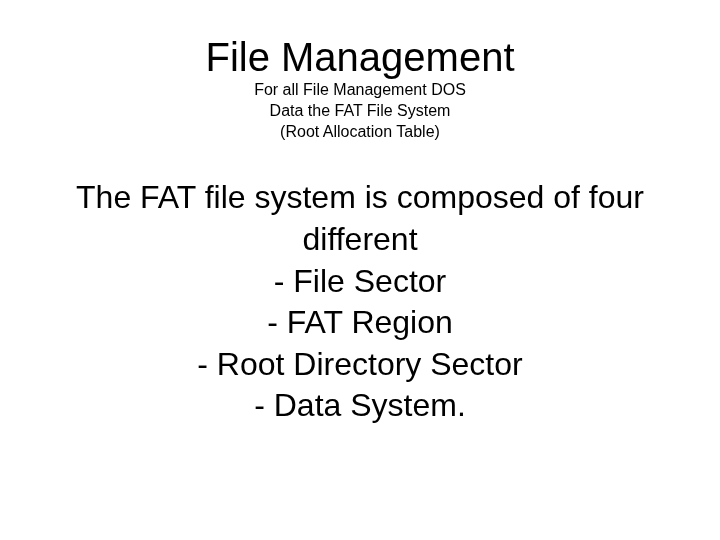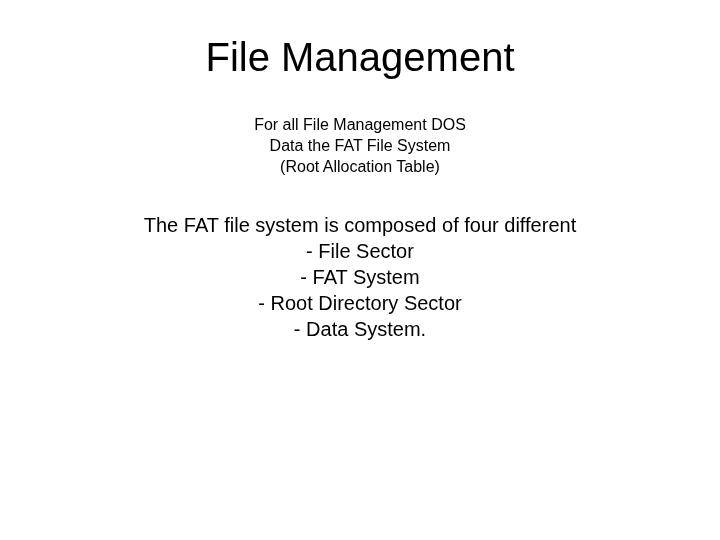--- a/index.html
+++ b/index.html
@@ -17,31 +17,30 @@
     }
     .slide {
       width: 100%;
       height: 100%;
       padding: 30px 40px;
     }
     .title {
       font-size: 40px;
       font-weight: normal;
       text-align: center;
-      margin-bottom: 35px;
       margin-top: 5px;
     }
     .intro {
       font-size: 16px;
       text-align: center;
       line-height: 1.3;
       margin-bottom: 35px;
     }
     .body-text {
-      font-size: 20px;
+      font-size: 32px;
       text-align: center;
       line-height: 1.3;
     }
     .body-line {
       display: block;
     }
   </style>
 </head>
 <body>
 
@@ -50,17 +49,17 @@
 
   <div class="intro">
     <span class="body-line">For all File Management DOS</span>
     <span class="body-line">Data the FAT  File System</span>
     <span class="body-line">(Root Allocation Table)</span>
   </div>
 
   <div class="body-text">
     <span class="body-line">The FAT file system is composed of four different</span>
     <span class="body-line">- File Sector</span>
-    <span class="body-line">-  FAT System</span>
+    <span class="body-line">-  FAT Region</span>
     <span class="body-line">-  Root Directory Sector</span>
     <span class="body-line">-  Data System.</span>
   </div>
 </div>
 
 </body></html>

